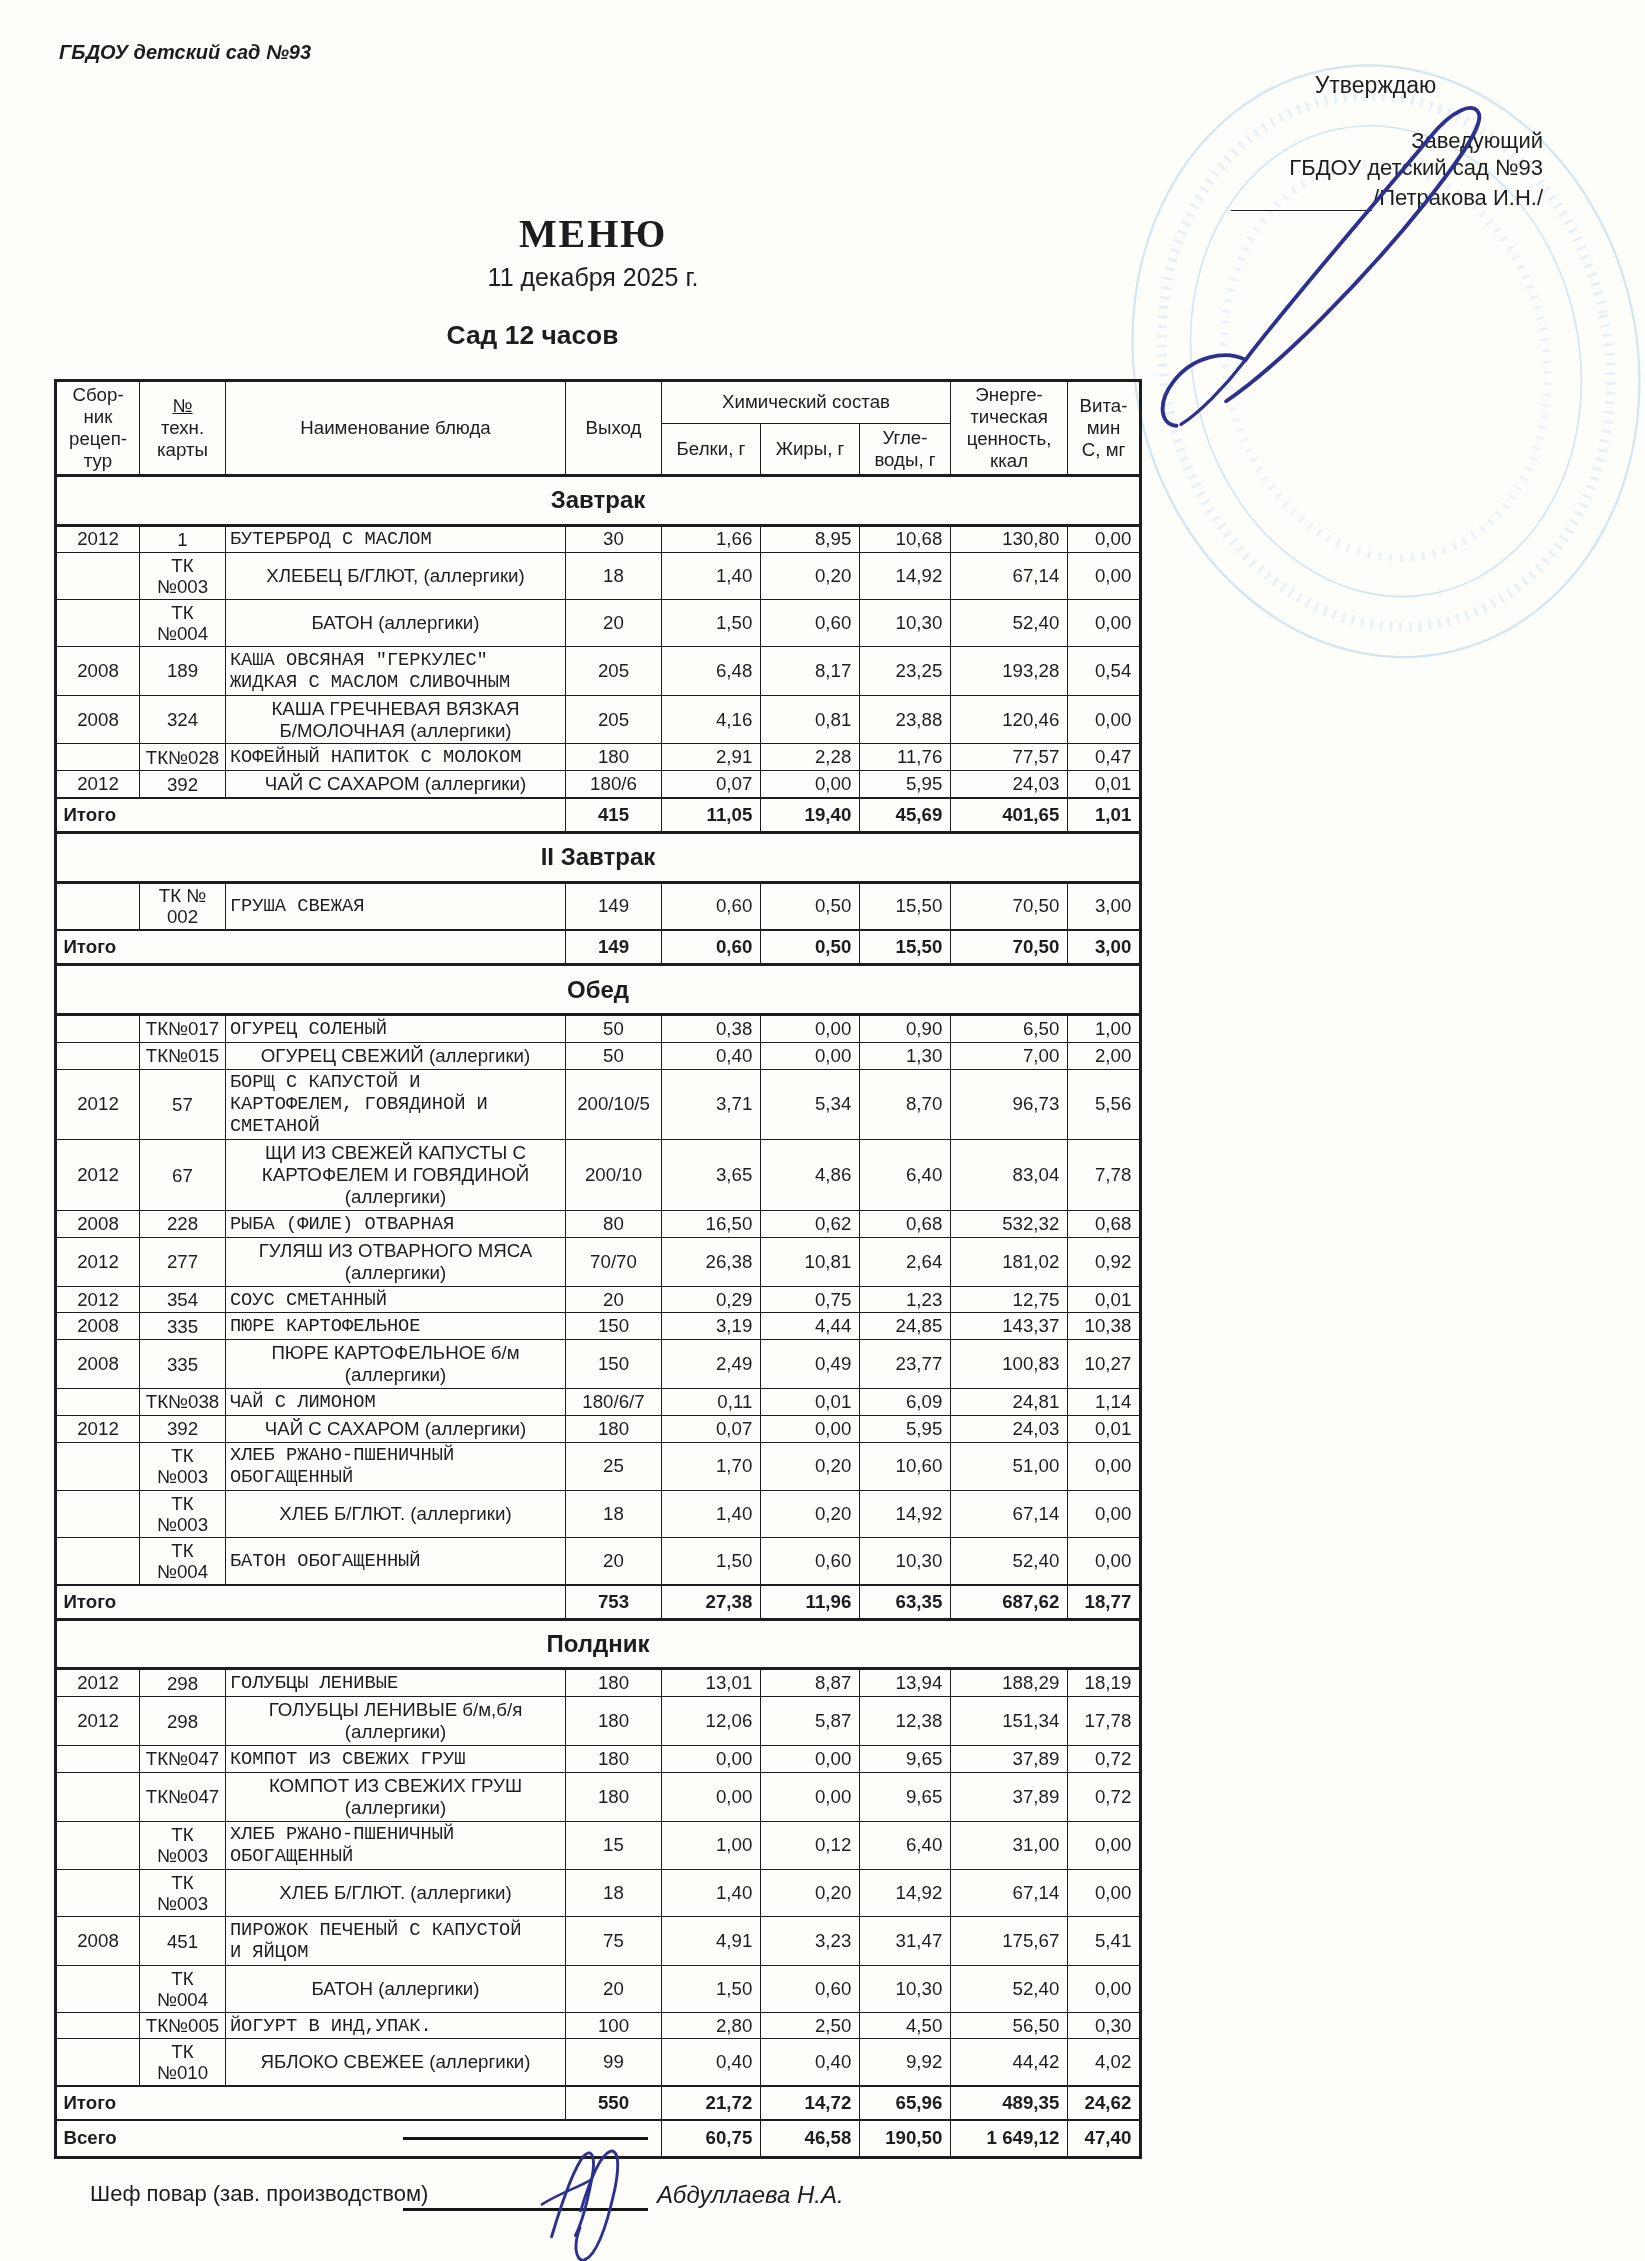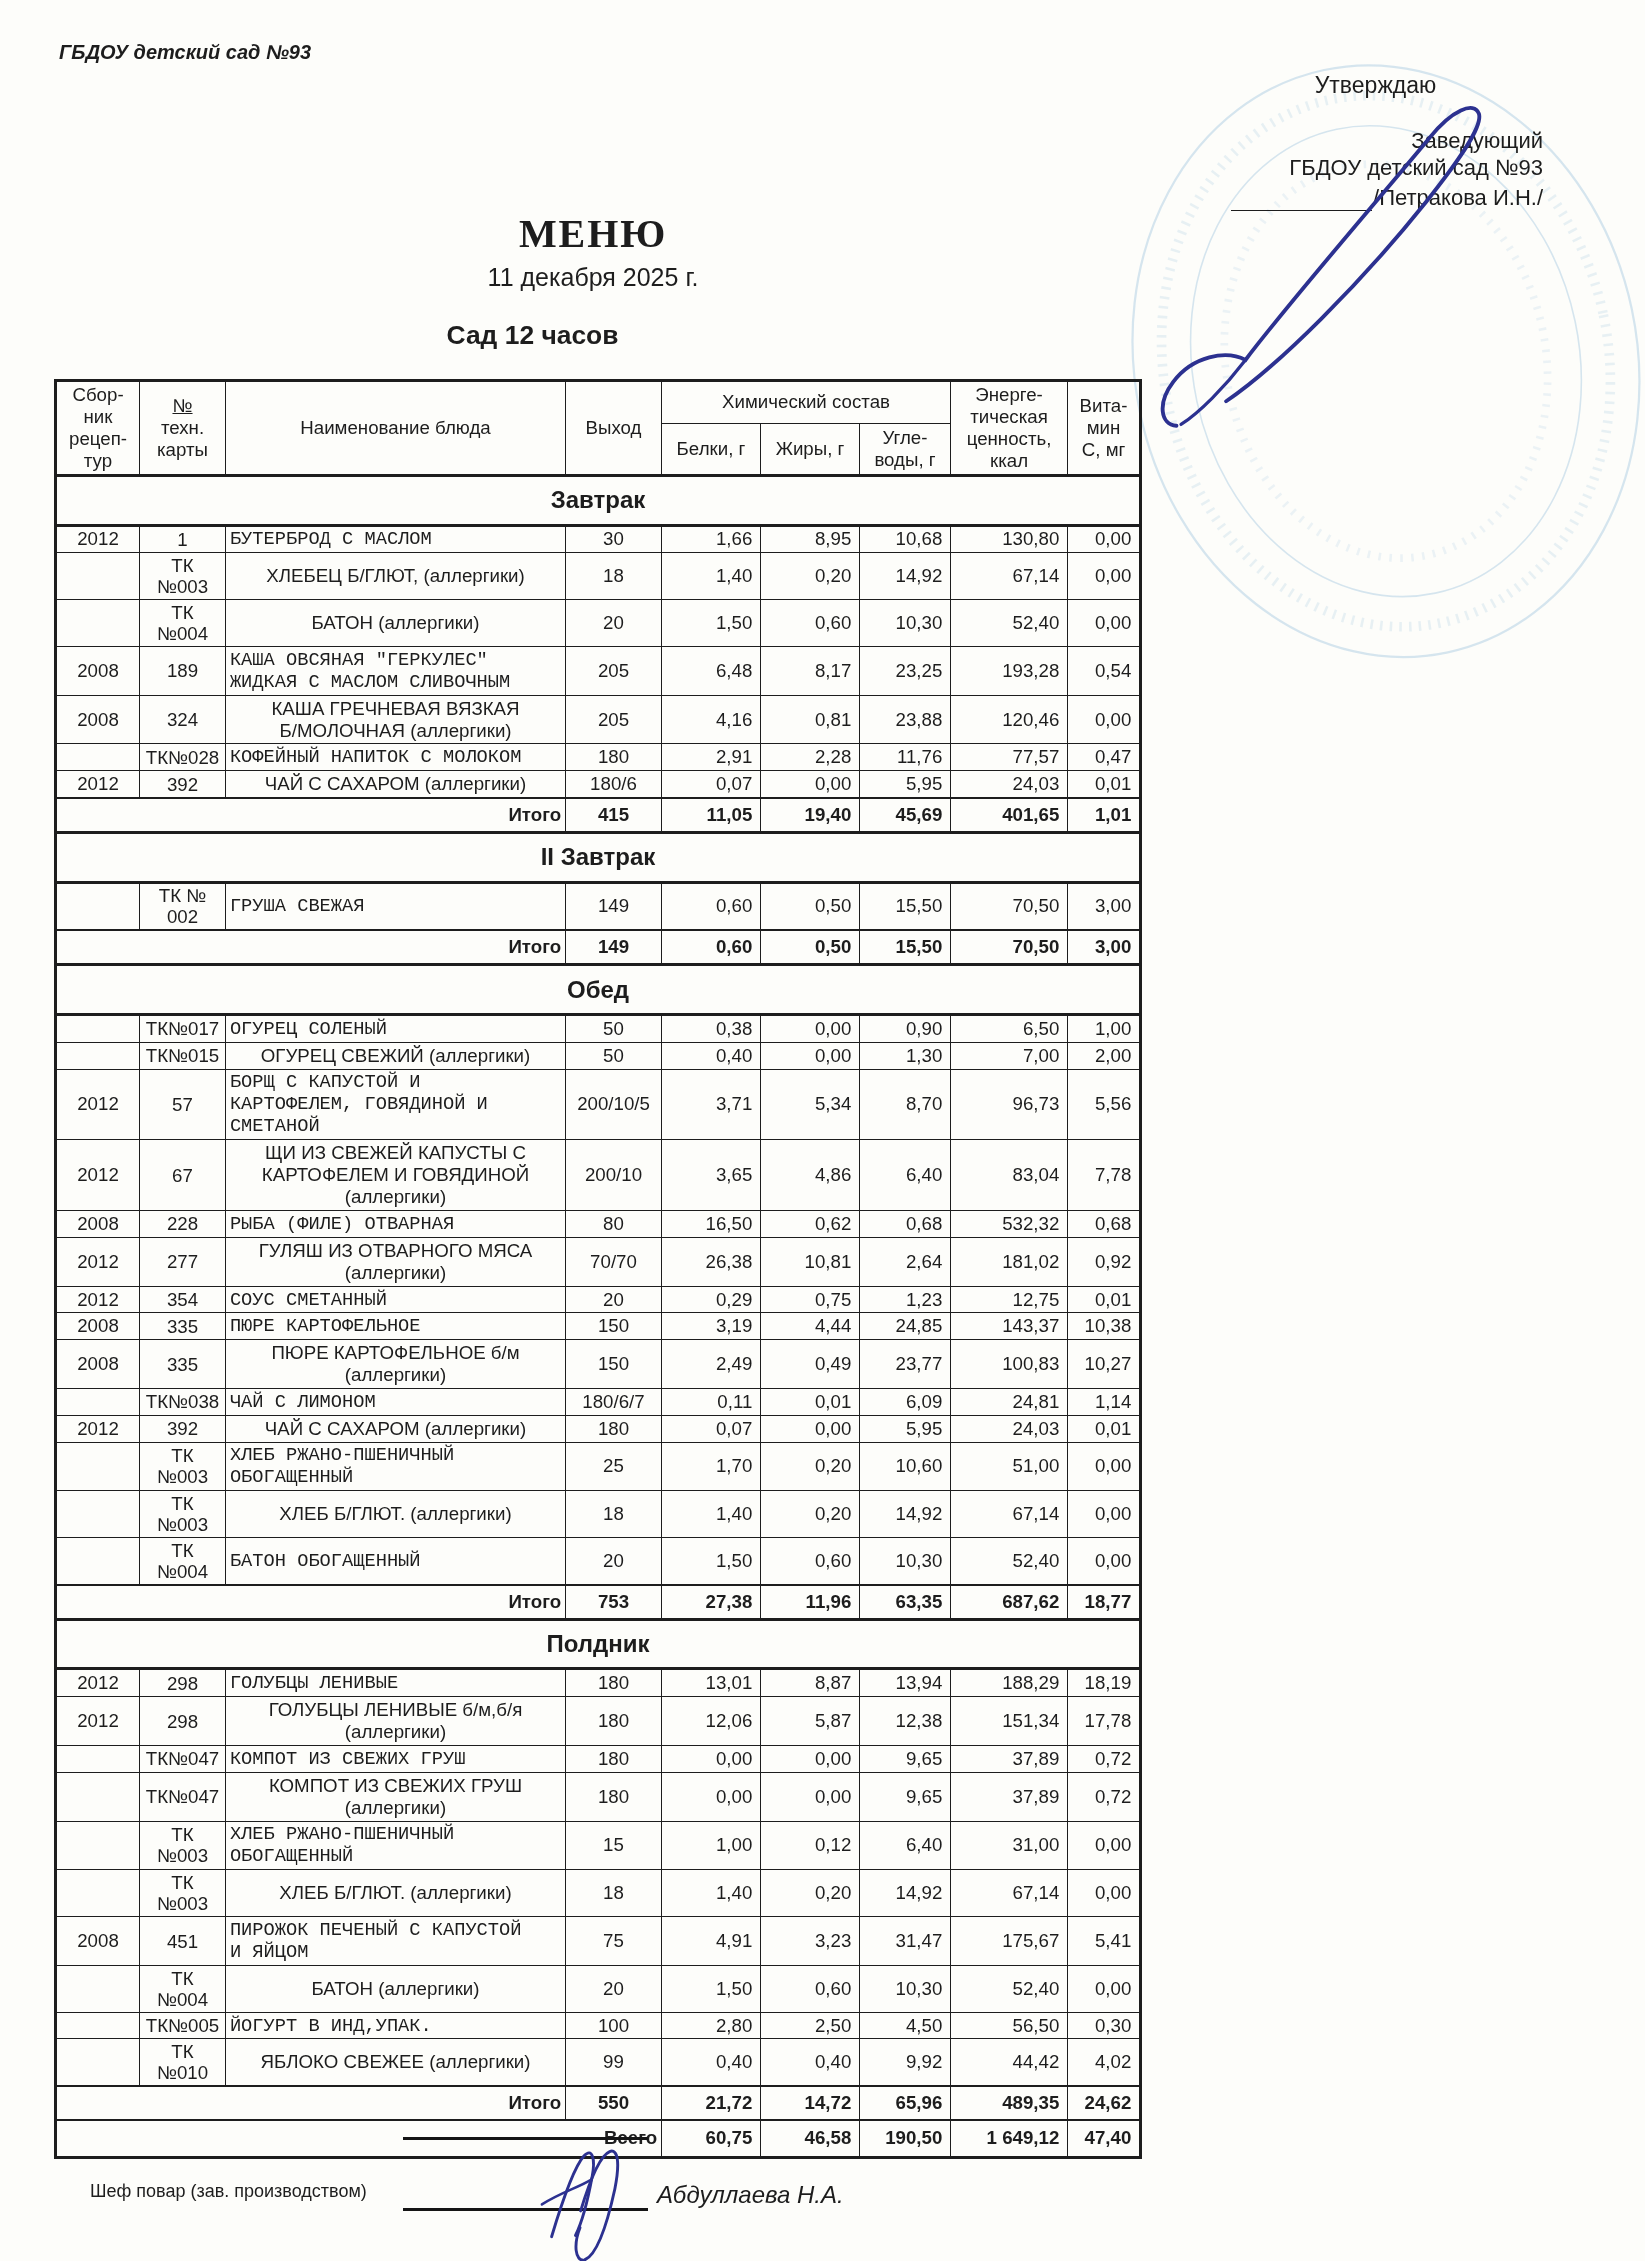--- a/index.html
+++ b/index.html
@@ -39,29 +39,29 @@
   .menu tr.h1{height:41px;}
   .menu tr.h2{height:49px;}
   .menu thead th{border-bottom-width:1.9px;}
   .menu .no{display:block;text-decoration:underline;}
   tr.band td{
     font-size:24px;font-weight:700;text-align:center;height:43px;
     border-top-width:3.2px;border-bottom-width:3.2px;
   }
   tr.total td{font-weight:700;border-top-width:2.6px;border-bottom-width:2.6px;height:28px;}
   tr.grand td{height:31px;}
-  td.lbl{text-align:right;padding-left:6.4px;}
+  td.lbl{text-align:left;padding-left:6.4px;}
   td.num{text-align:right;padding-right:7.7px;}
   td.mid{text-align:center;}
   td.name{white-space:pre-line;}
   td.tk{white-space:pre-line;text-align:center;line-height:21px;}
   .lft{text-align:left;padding-left:5.2px;font-family:Liberation Mono, monospace;}
   .ctr{text-align:center;}
   
-  .footer-label{left:90px;top:2181px;font-size:18px;}
+  .footer-label{left:90px;top:2181px;font-size:22px;}
   .footer-name{left:657px;top:2181px;font-size:24px;font-style:italic;}
   .fline{background:#151515;height:2.6px;width:245px;left:403px;}
   .fl1{top:2137px;} .fl2{top:2208px;}
   svg{display:block;}
 </style>
 </head>
 <body>
 
 <div class="page">
 

